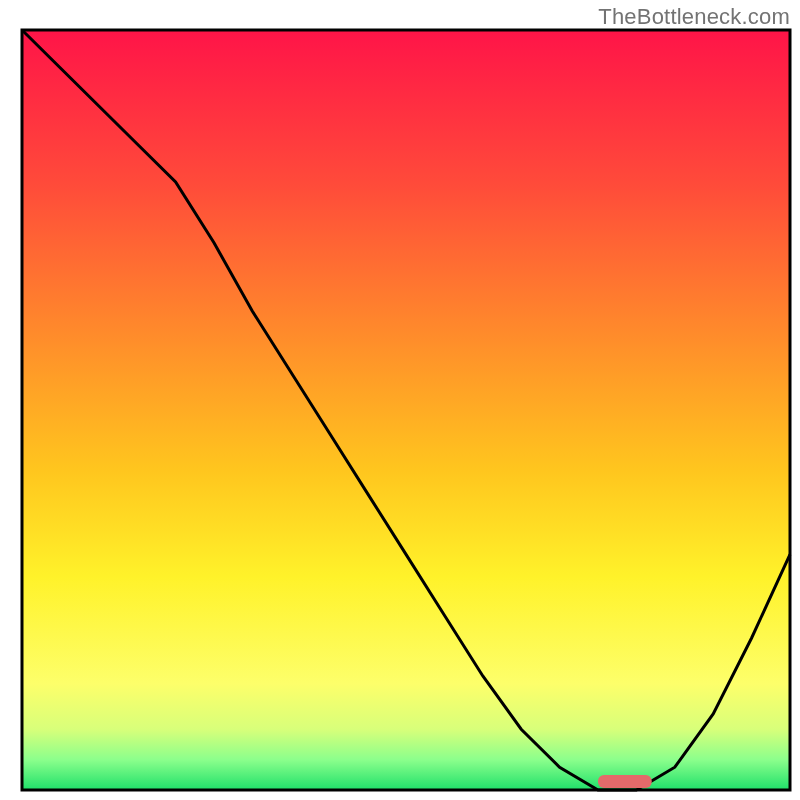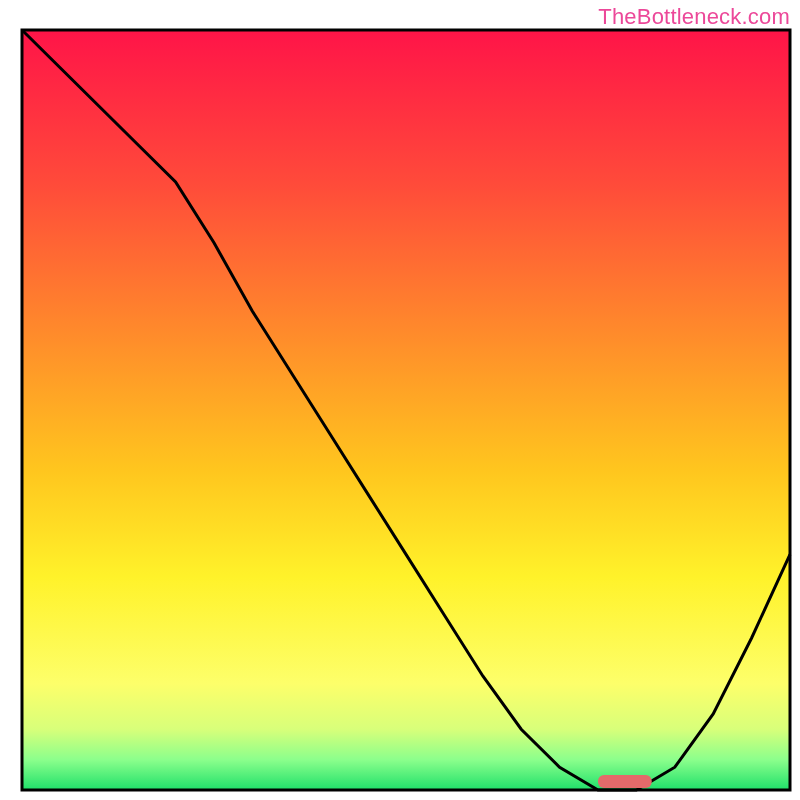--- a/index.html
+++ b/index.html
@@ -14,21 +14,21 @@
     position: relative;
     width: 800px;
     height: 800px;
   }
   .watermark {
     position: absolute;
     top: 4px;
     right: 10px;
     font-size: 22px;
     font-weight: 500;
-    color: #ec4899;
+    color: #737373;
     letter-spacing: 0.2px;
   }
   svg {
     position: absolute;
     top: 0;
     left: 0;
   }
 </style>
 </head>
 <body>

